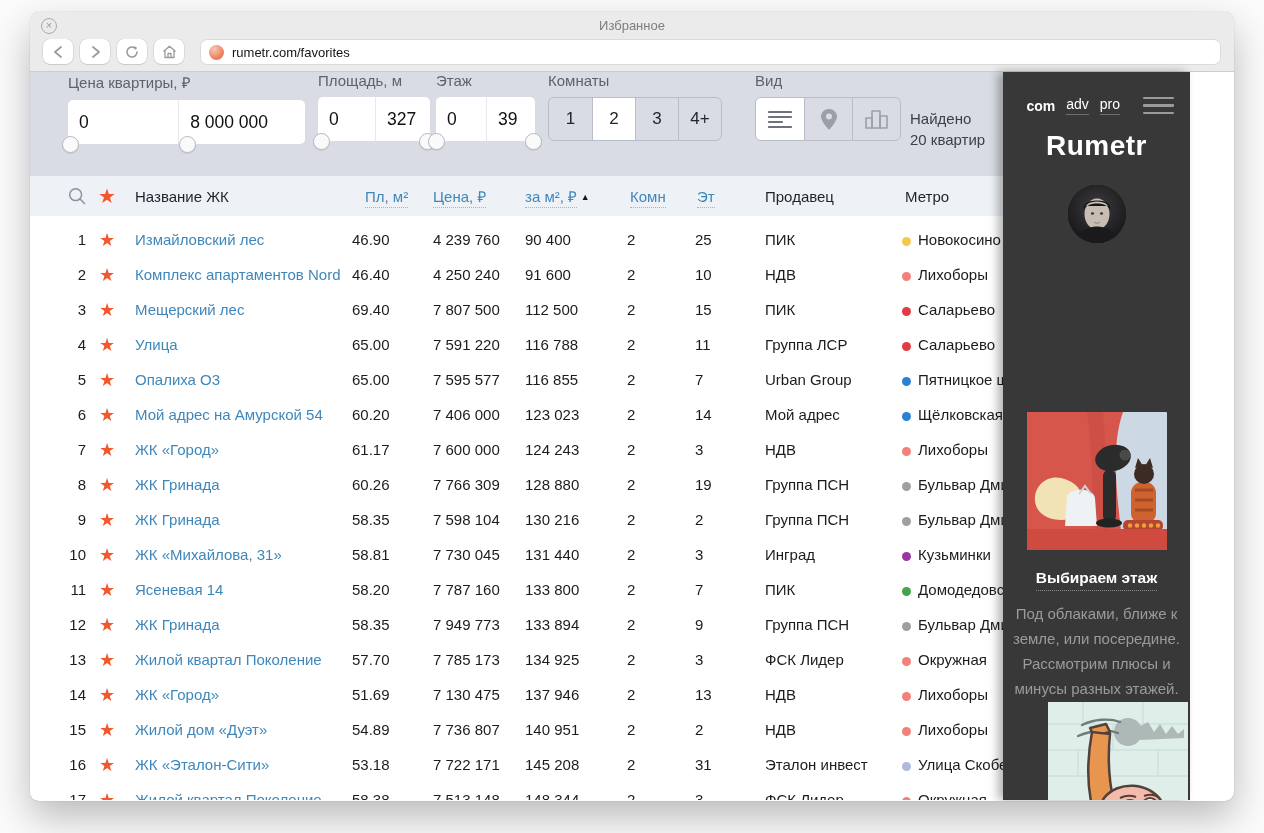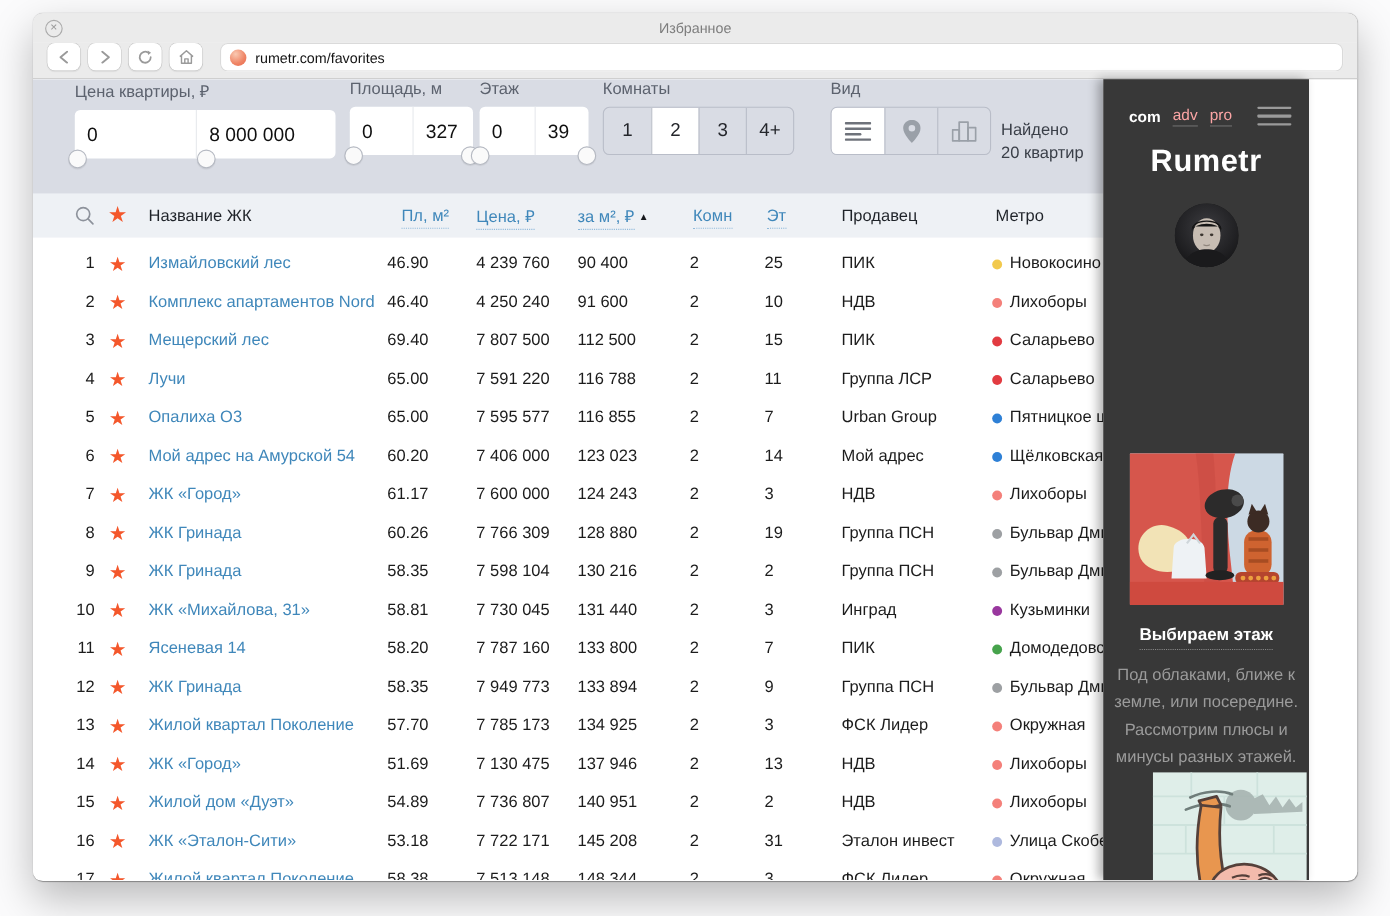--- a/index.html
+++ b/index.html
@@ -47,21 +47,21 @@
   .c-star{text-align:center;color:#f4572b;font-size:18px;line-height:1}
   .thead .c-star{font-size:20px}
   .c-name{padding-left:7px;white-space:nowrap;overflow:hidden}
   .c-name a{color:#3f87ba;text-decoration:none;border-bottom:1px solid #b9d4e6;padding-bottom:1px}
   .c-metro{white-space:nowrap;overflow:hidden;padding-left:2px}
   .dot{display:inline-block;width:9px;height:9px;border-radius:50%;margin-right:7px;vertical-align:-.5px}
   .srch{padding-left:38px;display:flex;align-items:center}
   
   .side-nav{display:flex;align-items:center;justify-content:flex-end;padding:24px 16px 0;gap:11px}
   .sn-com{color:#fff;font-weight:bold;font-size:14px}
-  .sn-link{color:#fca5a5;font-size:14px;border-bottom:1px solid #6e6e6e;padding-bottom:2px;text-decoration:none}
+  .sn-link{color:#ffffff;font-size:14px;border-bottom:1px solid #6e6e6e;padding-bottom:2px;text-decoration:none}
   .burger{margin-left:12px;display:flex;flex-direction:column;gap:5px}
   .burger span{display:block;width:31px;height:2.5px;background:#9a9a9a;border-radius:1px}
   .brand{text-align:center;color:#fff;font-size:28px;font-weight:bold;margin-top:15px;letter-spacing:.5px}
   .avatar{width:58px;height:58px;border-radius:50%;overflow:hidden;margin:23px auto 0;background:#232323}
   .side-links{text-align:center;margin-top:16px}
   .side-links .row{margin-bottom:11px}
   .side-link{color:#7fa9d4;font-size:15px;text-decoration:none;border-bottom:1px dotted #5f7894;padding-bottom:2px}
   .side-current{color:#fff;font-weight:bold;font-size:15px}
   .art1{position:absolute;top:340px;left:0;right:0;text-align:center}
   .illus{width:140px;height:138px;margin:0 auto;display:block;border-radius:1px}
@@ -243,21 +243,21 @@
           <div>112 500</div>
           <div style="padding-left:2px">2</div>
           <div>15</div>
           <div>ПИК</div>
           <div class="c-metro"><i class="dot" style="background: rgb(226, 59, 65);"></i><span>Саларьево</span></div>
         </div>
 
         <div class="trow grid">
           <div class="c-num">4</div>
           <div class="c-star">★</div>
-          <div class="c-name"><a href="#">Лучи</a></div>
+          <div class="c-name"><a href="#">Улица</a></div>
           <div>65.00</div>
           <div>7 591 220</div>
           <div>116 788</div>
           <div style="padding-left:2px">2</div>
           <div>11</div>
           <div>Группа ЛСР</div>
           <div class="c-metro"><i class="dot" style="background: rgb(226, 59, 65);"></i><span>Саларьево</span></div>
         </div>
 
         <div class="trow grid">

